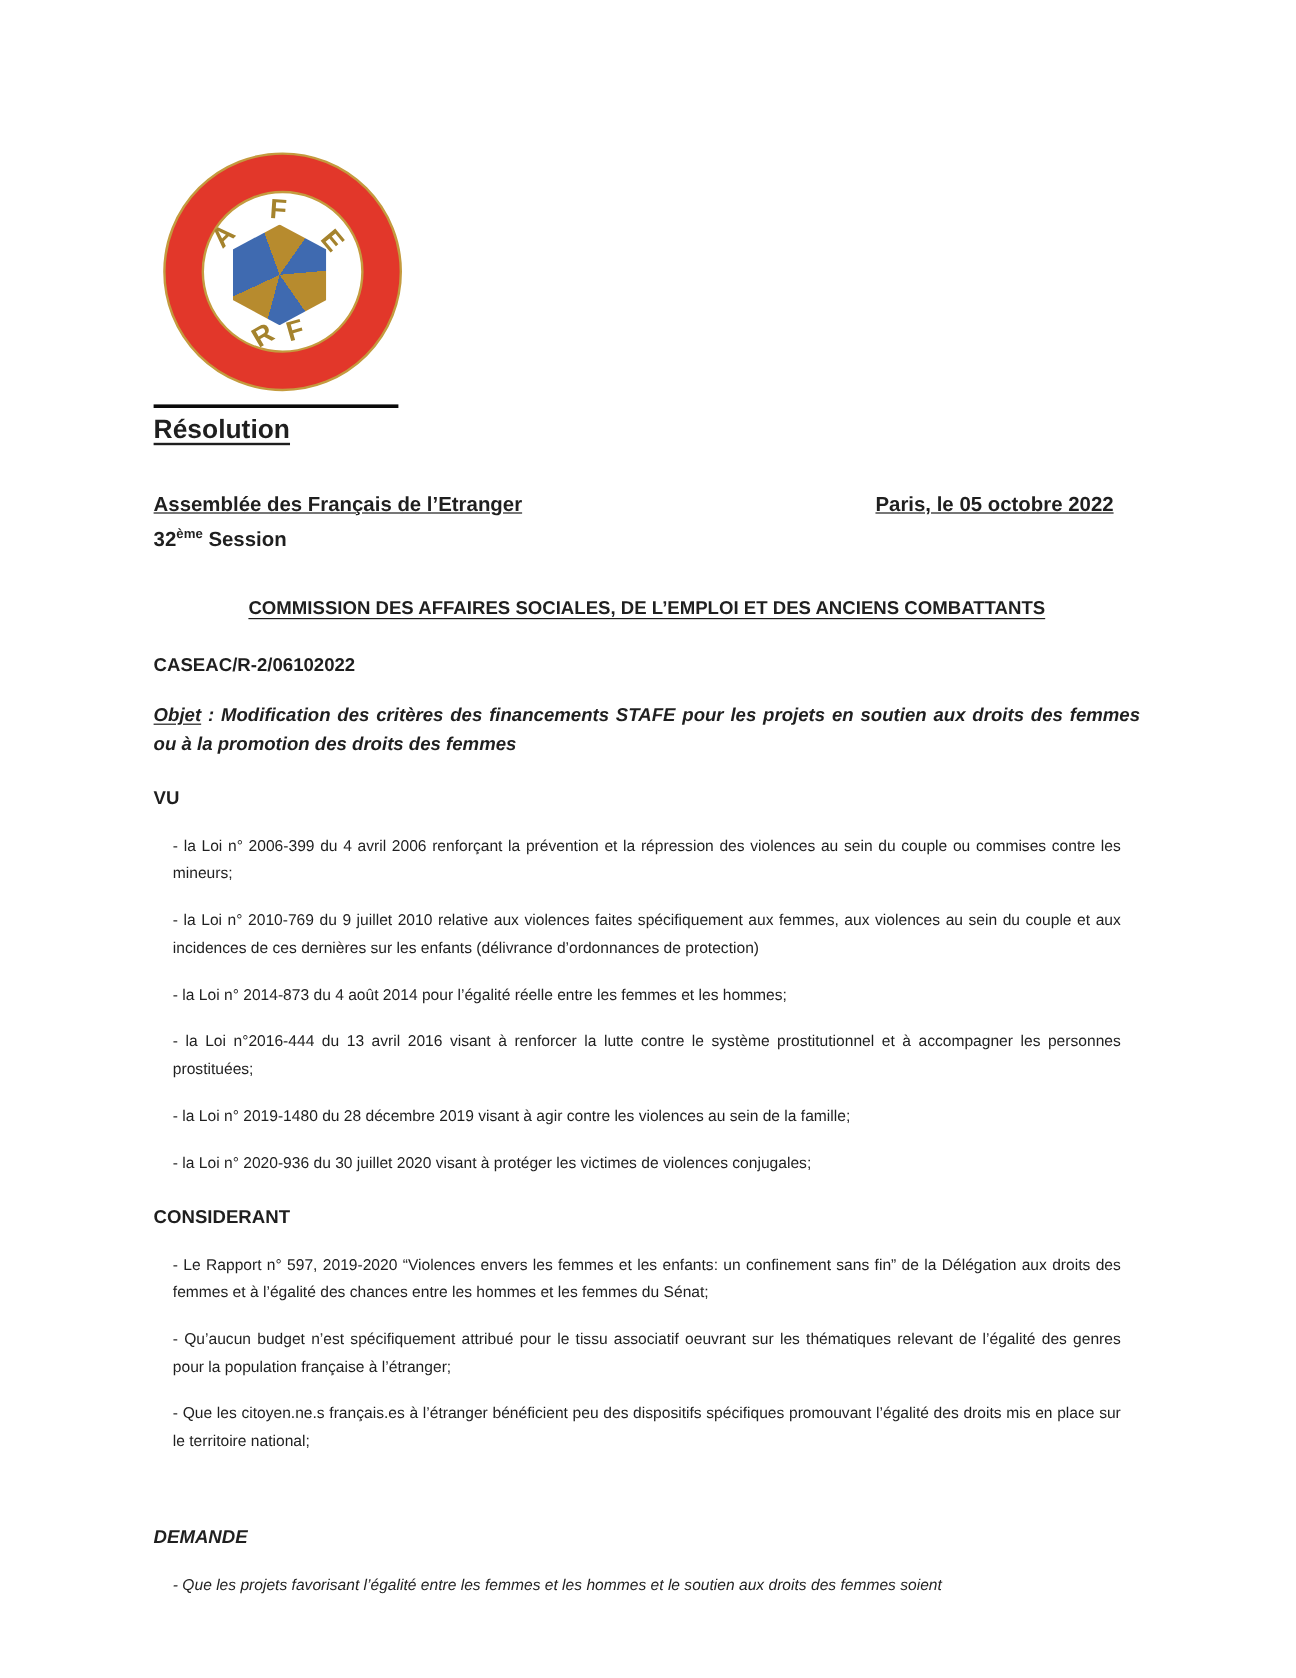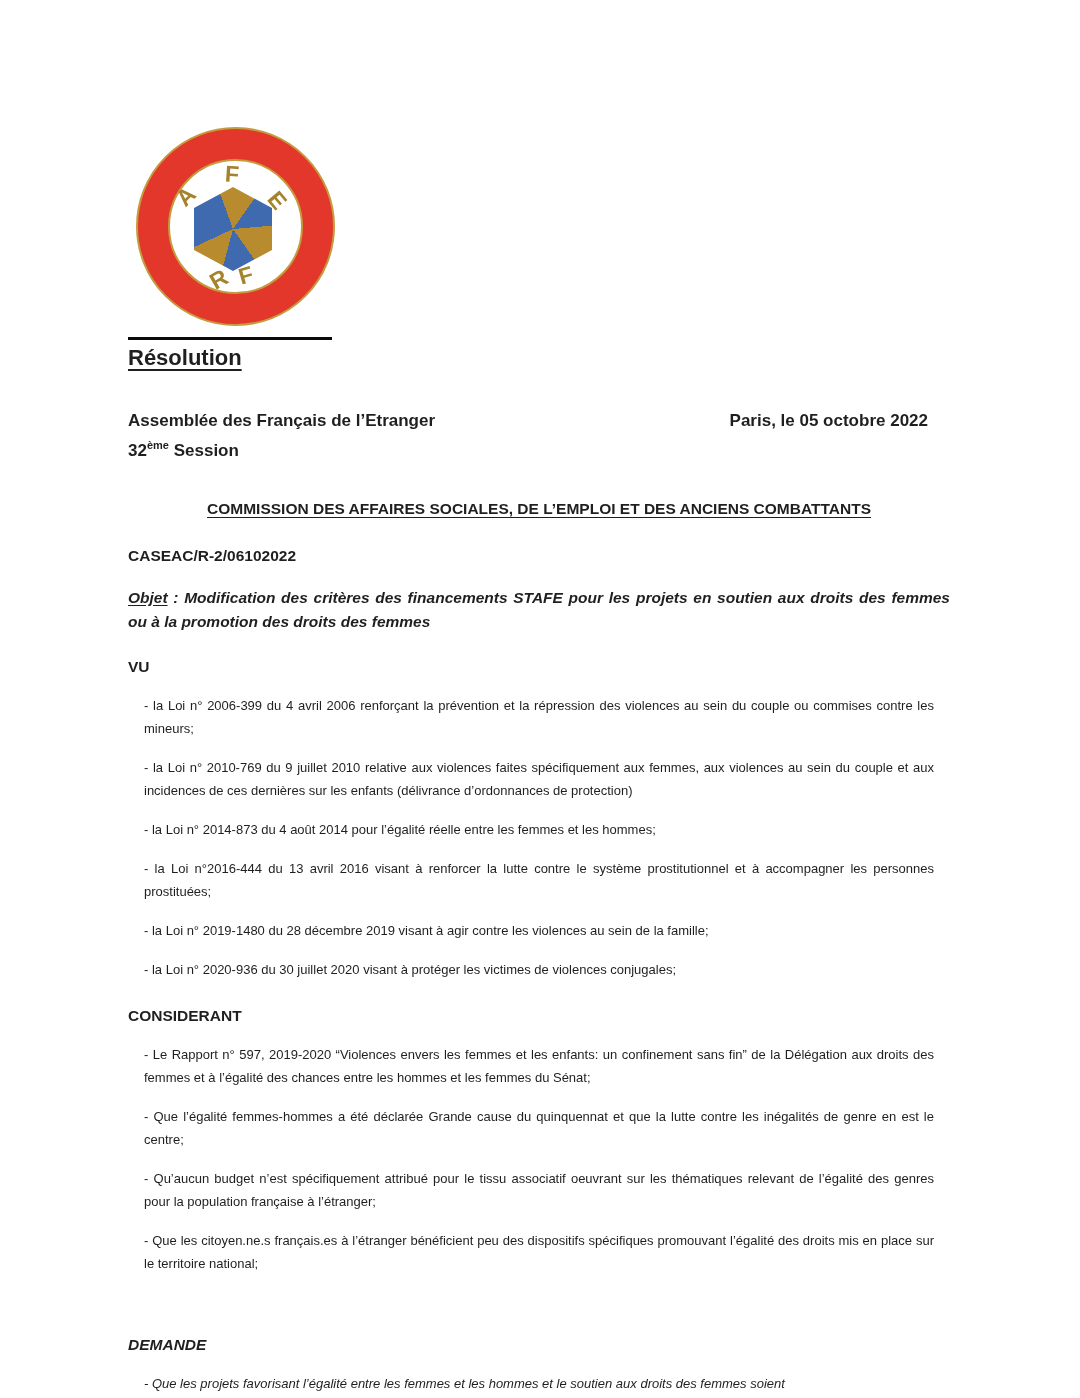--- a/index.html
+++ b/index.html
@@ -44,21 +44,21 @@
   .ll-r{left:73px;top:141px;transform:rotate(-30deg);}
   .ll-fbot{left:100px;top:137px;transform:rotate(-16deg);}
   
   .logo-rule{width:204px;border-top:3px solid #0a0a0a;margin-top:11px;}
   .doc-title{
     margin-top:5px;font-size:22px;font-weight:bold;
     text-decoration:underline;text-decoration-thickness:2px;text-underline-offset:4px;
   }
   .header-row{
     margin-top:37px;display:flex;justify-content:space-between;align-items:flex-start;
-    font-size:17px;font-weight:bold;line-height:25px;
+    font-size:17px;font-weight:bold;line-height:25px;text-decoration:underline;
   }
   .place-date{padding-right:22px;white-space:nowrap;}
   .session-line{font-size:17px;font-weight:bold;line-height:25px;}
   .session-line sup{font-size:11px;}
   
   .commission{
     margin-top:34px;text-align:center;font-size:15.5px;font-weight:bold;
     text-decoration:underline;text-underline-offset:3px;line-height:23px;
   }
   .reference{margin-top:24px;font-size:15.5px;font-weight:bold;line-height:23px;}
@@ -113,21 +113,20 @@
     <p class="para">- la Loi n° 2010-769 du 9 juillet 2010 relative aux violences faites spécifiquement aux femmes, aux violences au sein du couple et aux incidences de ces dernières sur les enfants (délivrance d’ordonnances de protection)</p>
     <p class="para">- la Loi n° 2014-873 du 4 août 2014 pour l’égalité réelle entre les femmes et les hommes;</p>
     <p class="para">- la Loi n°2016-444 du 13 avril 2016 visant à renforcer la lutte contre le système prostitutionnel et à accompagner les personnes prostituées;</p>
     <p class="para">- la Loi n° 2019-1480 du 28 décembre 2019 visant à agir contre les violences au sein de la famille;</p>
     <p class="para">- la Loi n° 2020-936 du 30 juillet 2020 visant à protéger les victimes de violences conjugales;</p>
   </section>
 
   <section class="section sec-considerant">
     <h2 class="sec-heading">CONSIDERANT</h2>
     <p class="para">- Le Rapport n° 597, 2019-2020 “Violences envers les femmes et les enfants: un confinement sans fin” de la Délégation aux droits des femmes et à l’égalité des chances entre les hommes et les femmes du Sénat;</p>
-    <p class="para">- Que l’égalité femmes-hommes a été déclarée Grande cause du quinquennat et que la lutte contre les inégalités de genre en est le centre;</p>
     <p class="para">- Qu’aucun budget n’est spécifiquement attribué pour le tissu associatif oeuvrant sur les thématiques relevant de l’égalité des genres pour la population française à l’étranger;</p>
     <p class="para">- Que les citoyen.ne.s français.es à l’étranger bénéficient peu des dispositifs spécifiques promouvant l’égalité des droits mis en place sur le territoire national;</p>
   </section>
 
   <section class="section sec-demande">
     <h2 class="sec-heading">DEMANDE</h2>
     <p class="para">- Que les projets favorisant l’égalité entre les femmes et les hommes et le soutien aux droits des femmes soient</p>
   </section>
 
 </div>

